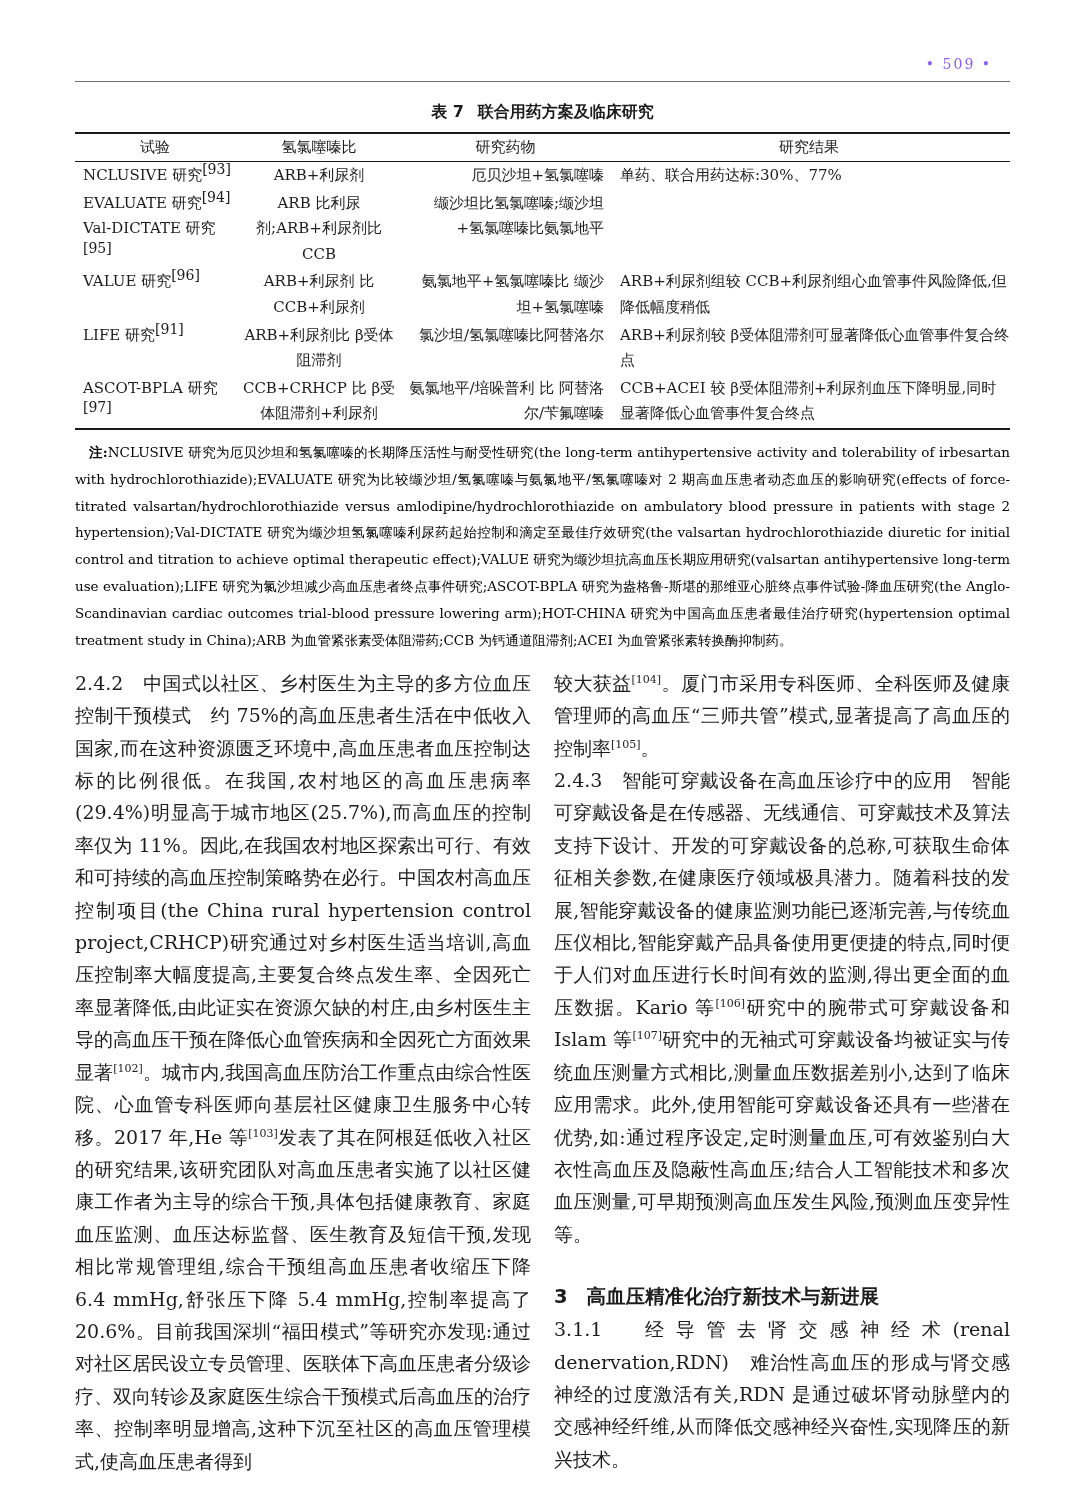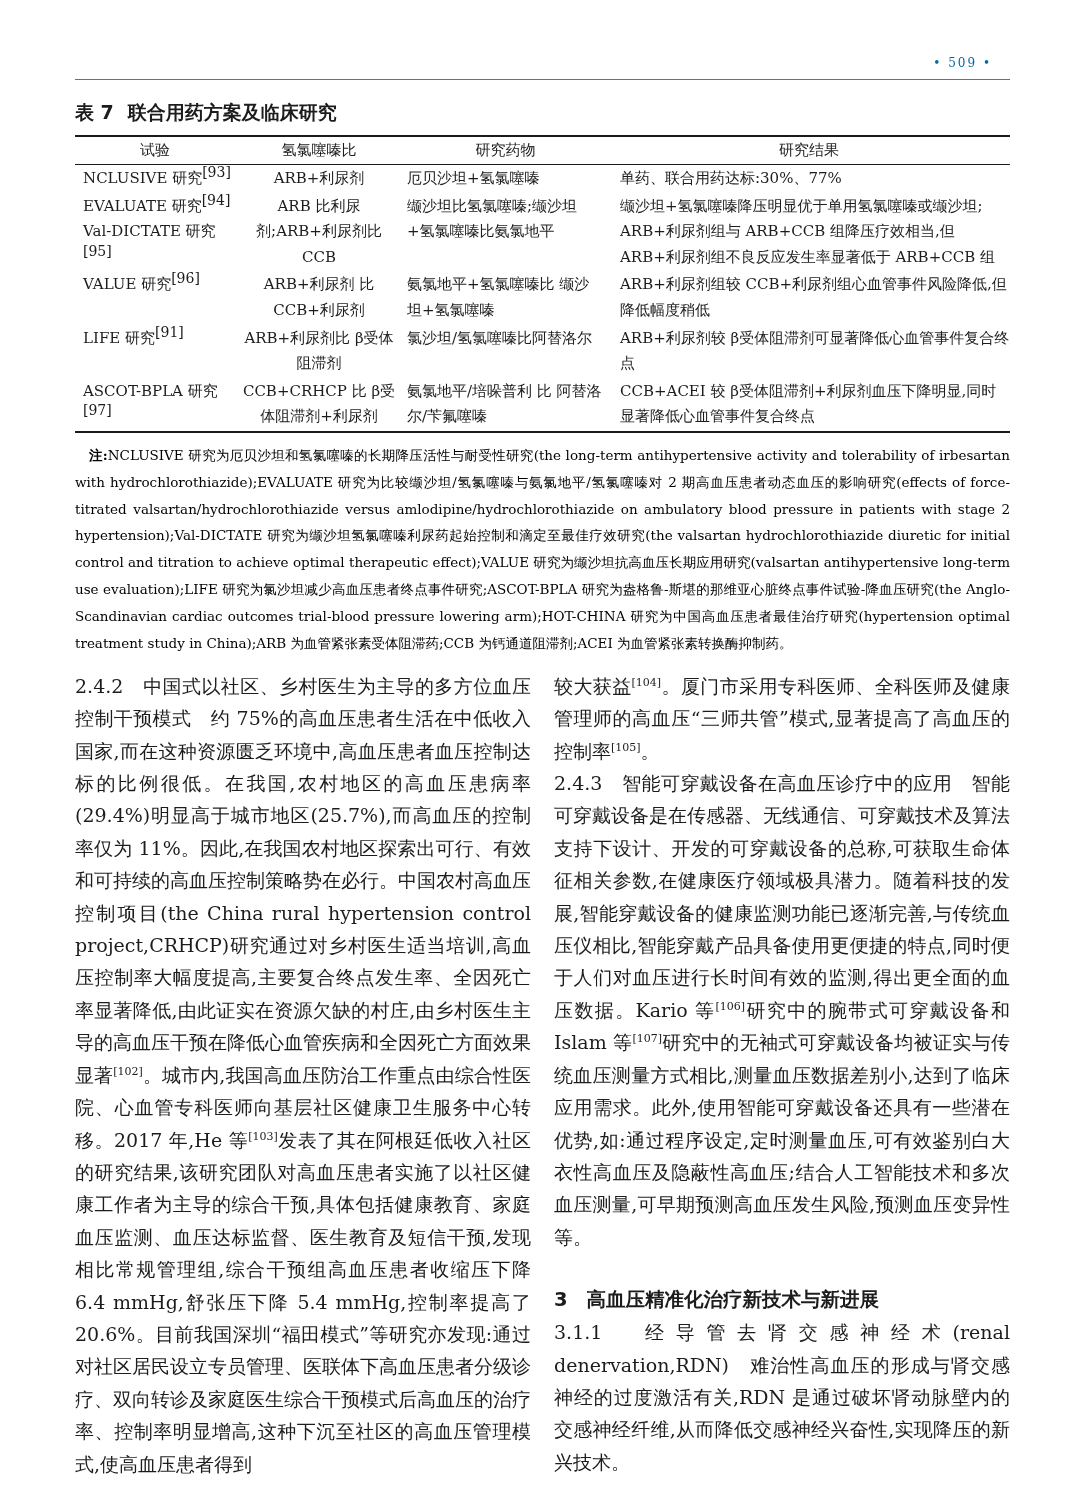--- a/index.html
+++ b/index.html
@@ -9,49 +9,49 @@
     background:#ffffff;
     color:#1c1c1c;
     font-family:"DejaVu Serif","Liberation Serif",serif;
     box-sizing:border-box;
     padding:56px 74px 0 75px;
     overflow:hidden;
   }
   
   .page-head{
     text-align:right;
-    font-size:12px;
+    font-size:14px;
     letter-spacing:2px;
-    color:#0369a1;
+    color:#8b5cf6;
     padding-right:18px;
     margin-bottom:9px;
   }
   .head-rule{border-bottom:1.6px solid #6f6f6f;}
   
   .tbl-title{
-    text-align:left;
+    text-align:center;
     font-weight:bold;
-    font-size:19px;
+    font-size:16px;
     margin-top:20px;
     margin-bottom:9px;
     font-family:"DejaVu Sans","Liberation Sans",sans-serif;
   }
   .tbl-title .gap{display:inline-block;width:14px;}
   .tbl{border-top:2.2px solid #1a1a1a;border-bottom:2.2px solid #1a1a1a;}
   .t-headrow{
     display:flex;
     border-bottom:1.3px solid #1a1a1a;
     font-size:15px;
     line-height:27px;
   }
   .t-headrow > div{text-align:center;}
   .t-row{display:flex;font-size:15px;line-height:25.6px;padding:1px 0;}
   .c1{width:160px;box-sizing:border-box;padding-left:8px;text-align:left;flex-shrink:0;}
   .c2{width:168px;box-sizing:border-box;text-align:center;padding:0 6px;flex-shrink:0;}
-  .c3{width:205px;box-sizing:border-box;text-align:left;padding:0 4px;flex-shrink:0;}
+  .c3{width:205px;box-sizing:border-box;text-align:right;padding:0 4px;flex-shrink:0;}
   .c4{flex:1;box-sizing:border-box;padding-left:12px;text-align:left;}
   .t-headrow .c1{padding-left:0;text-align:center;font-family:Liberation Serif, serif;}
   sup.ref{
     font-size:14px;
     vertical-align:super;
     line-height:0;
     letter-spacing:0;
   }
   
   .note{
@@ -115,24 +115,20 @@
       </div>
     </div>
 
     <div class="t-row">
       <div class="c1">
         <div><span>EVALUATE 研究</span><sup class="ref">[94]</sup></div>
         <div><span>Val-DICTATE 研究</span><sup class="ref">[95]</sup></div>
       </div>
       <div class="c2">ARB 比利尿剂;ARB+利尿剂比 CCB</div>
       <div class="c3">缬沙坦比氢氯噻嗪;缬沙坦+氢氯噻嗪比氨氯地平</div>
-      <div class="c4">
-        <div>缬沙坦+氢氯噻嗪降压明显优于单用氢氯噻嗪或缬沙坦;</div>
-        <div>ARB+利尿剂组与 ARB+CCB 组降压疗效相当,但 ARB+利尿剂组不良反应发生率显著低于 ARB+CCB 组</div>
-      </div>
     </div>
 
     <div class="t-row">
       <div class="c1">
         <div><span>VALUE 研究</span><sup class="ref">[96]</sup></div>
       </div>
       <div class="c2">ARB+利尿剂 比 CCB+利尿剂</div>
       <div class="c3">氨氯地平+氢氯噻嗪比 缬沙坦+氢氯噻嗪</div>
       <div class="c4">
         <div>ARB+利尿剂组较 CCB+利尿剂组心血管事件风险降低,但降低幅度稍低</div>

